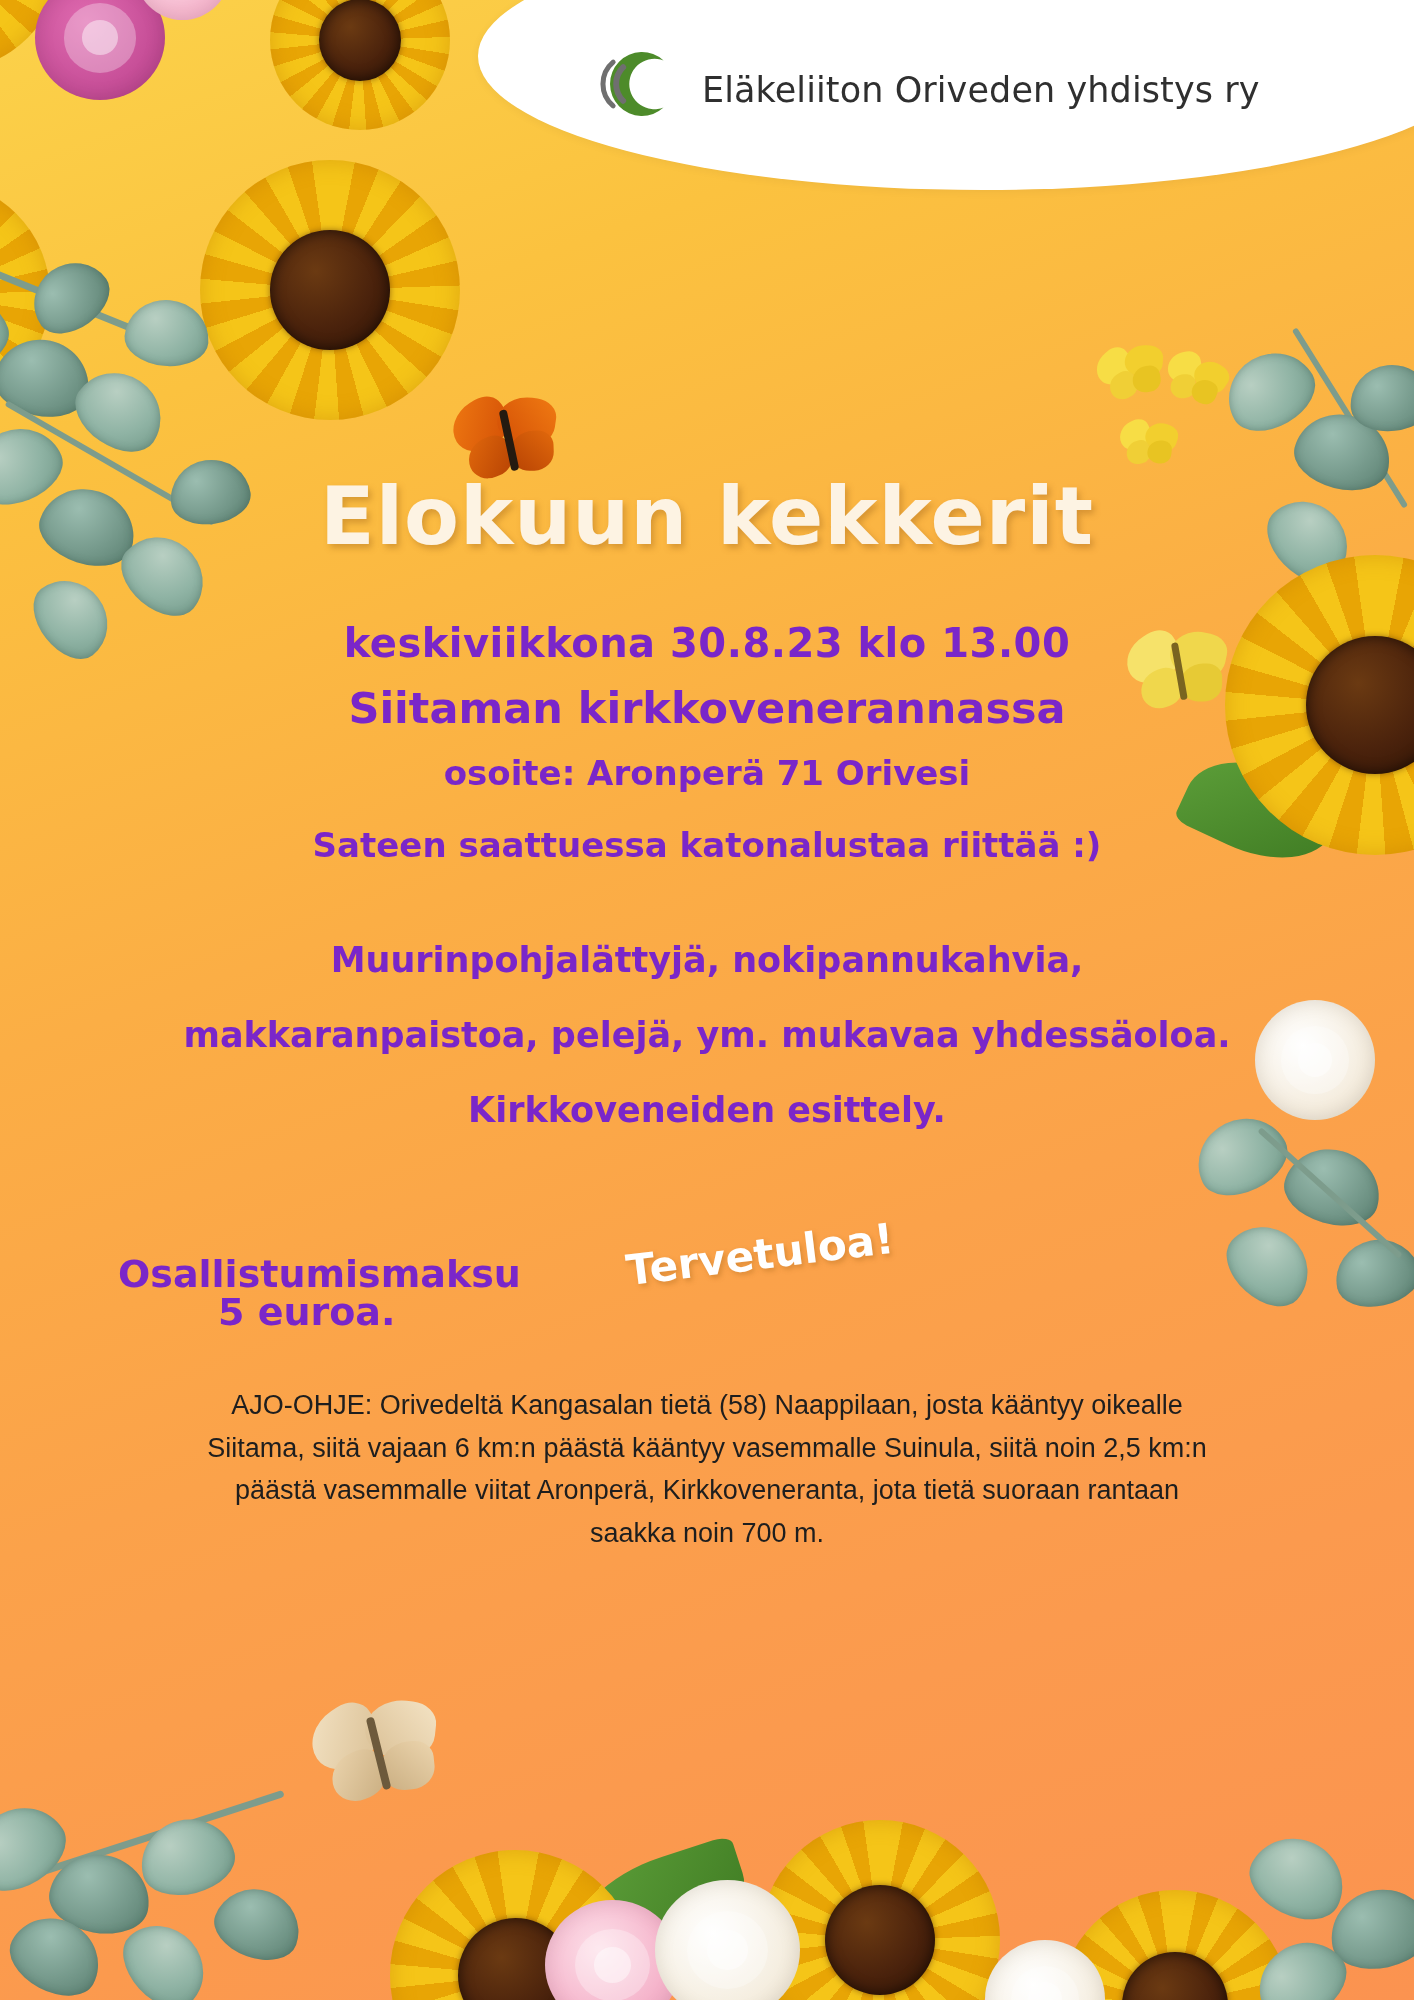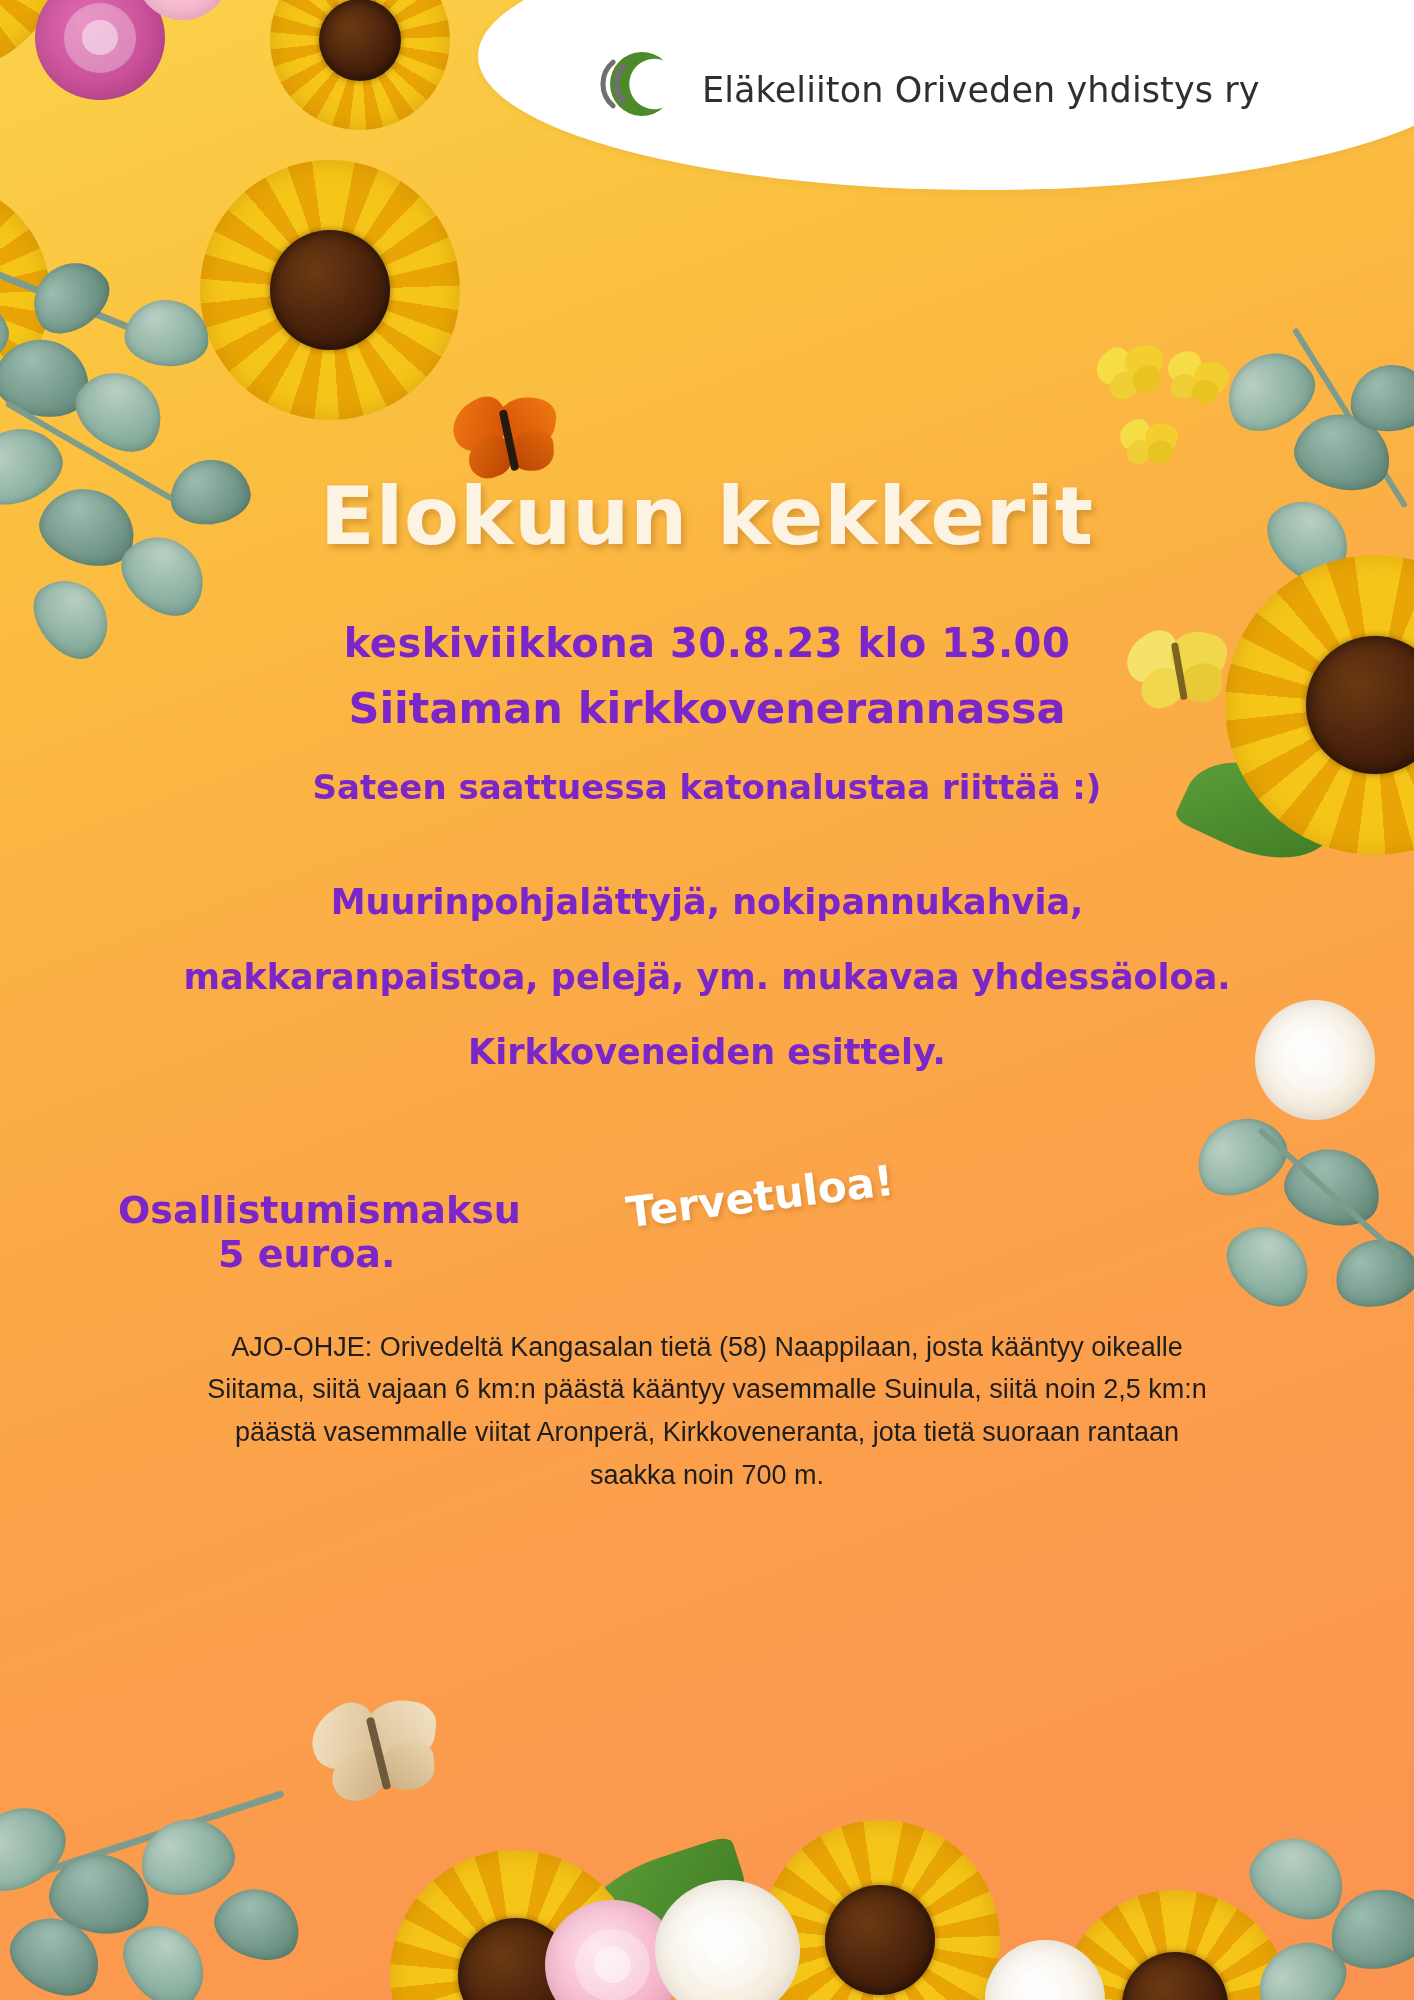--- a/index.html
+++ b/index.html
@@ -207,21 +207,21 @@
   }
 
   .block-fee {
     position: relative;
     margin-top: 72px;
     height: 140px;
   }
   .fee-1 {
     position: absolute;
     left: 118px;
-    top: 12px;
+    top: 18px;
     font-size: 38px;
     text-align: left;
   }
   .fee-2 {
     position: absolute;
     left: 218px;
     top: 56px;
     font-size: 38px;
     text-align: left;
   }
@@ -406,20 +406,21 @@
     </div>
   </div>
 
   <div class="content">
 
     <h1 class="title">Elokuun kekkerit</h1>
 
     <div class="block-when">
       <div class="purple l-when">keskiviikkona 30.8.23   klo 13.00</div>
       <div class="purple l-place">Siitaman kirkkovenerannassa</div>
+      <div class="purple l-addr">osoite: Aronperä 71  Orivesi</div>
       <div class="purple l-rain">Sateen saattuessa katonalustaa riittää :)</div>
     </div>
 
     <div class="block-program">
       <div class="purple">Muurinpohjalättyjä, nokipannukahvia,</div>
       <div class="purple">makkaranpaistoa, pelejä, ym. mukavaa yhdessäoloa.</div>
       <div class="purple">Kirkkoveneiden esittely.</div>
     </div>
 
     <div class="block-fee">

